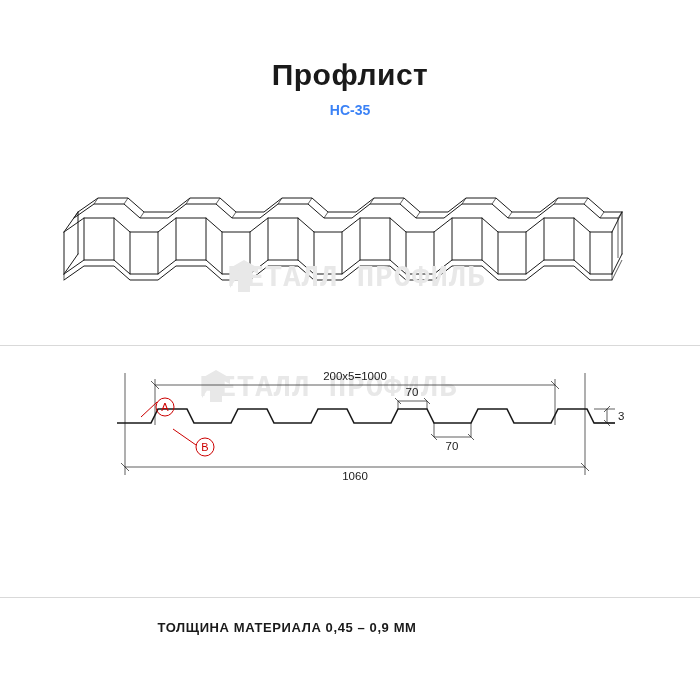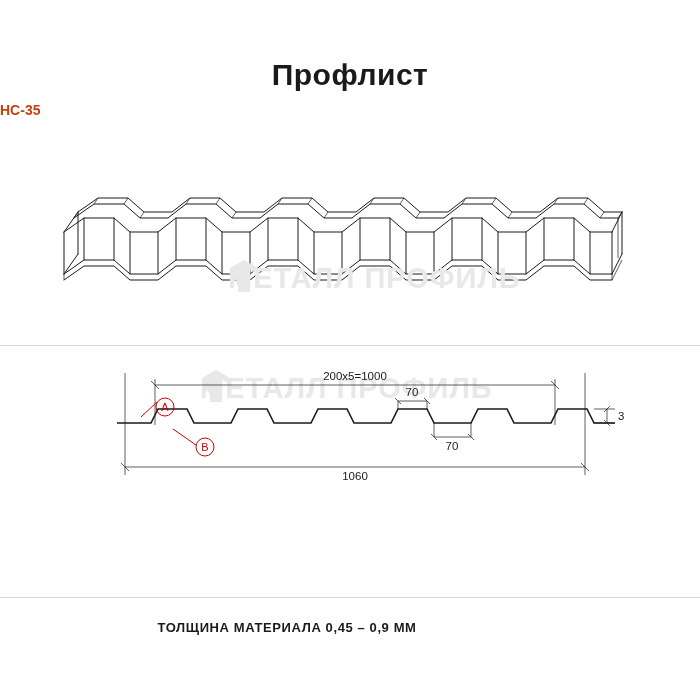--- a/index.html
+++ b/index.html
@@ -30,24 +30,24 @@
     font-size: 30px;
     font-weight: bold;
     letter-spacing: 0.5px;
     color: #1a1a1a;
   }
   .subtitle {
     position: absolute;
     top: 102px;
     left: 0;
     width: 700px;
-    text-align: left;
+    text-align: center;
     font-size: 14px;
     font-weight: bold;
-    color: #c2410c;
+    color: #3b82f6;
   }
   .divider {
     position: absolute;
     left: 0;
     width: 700px;
     height: 1px;
     background: #d9d9d9;
   }
   .divider-top { top: 345px; }
   .divider-bottom { top: 597px; }
@@ -68,20 +68,21 @@
   }
 
   .watermark {
     position: absolute;
     pointer-events: none;
     font-size: 29px;
     font-weight: bold;
     letter-spacing: 1px;
     color: #e8e8e8;
     white-space: nowrap;
+    font-family: Liberation Mono, monospace;
   }
   .wm-1 {
     top: 262px;
     left: 228px;
   }
   .wm-2 {
     top: 372px;
     left: 200px;
   }
   .wm-logo {

